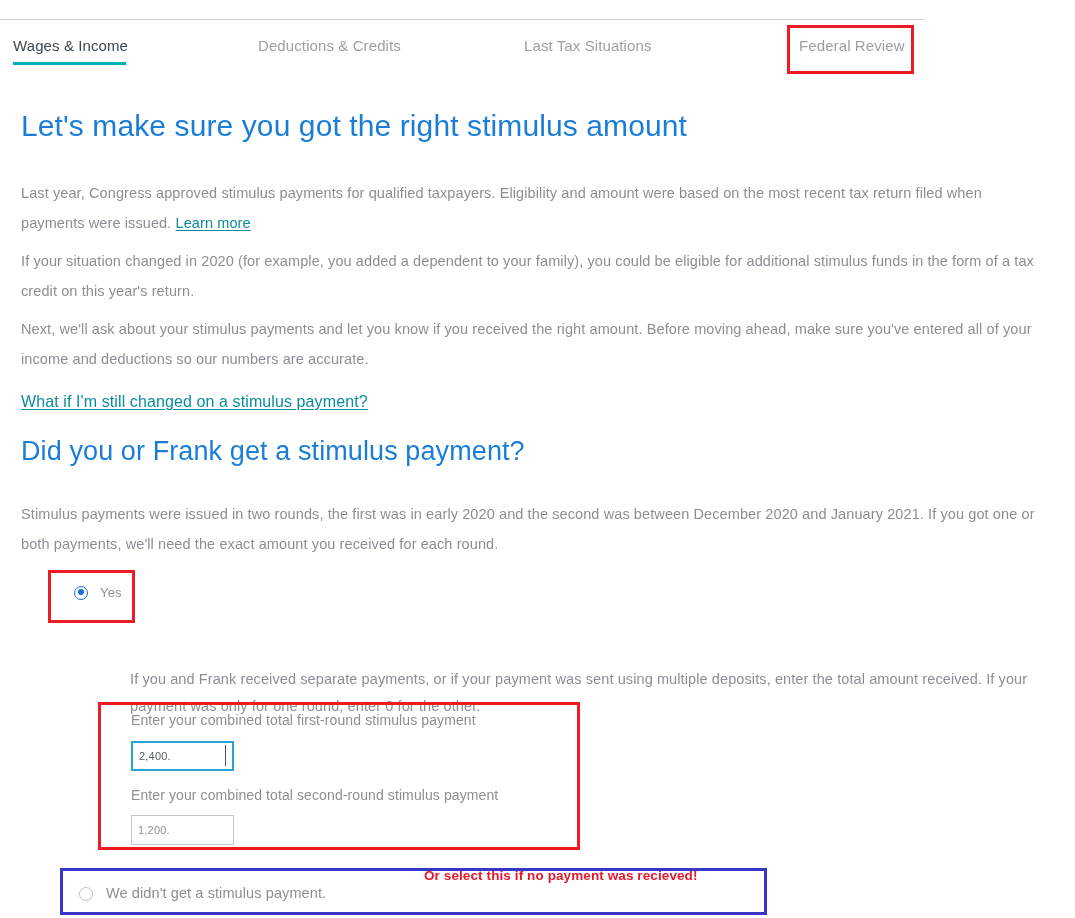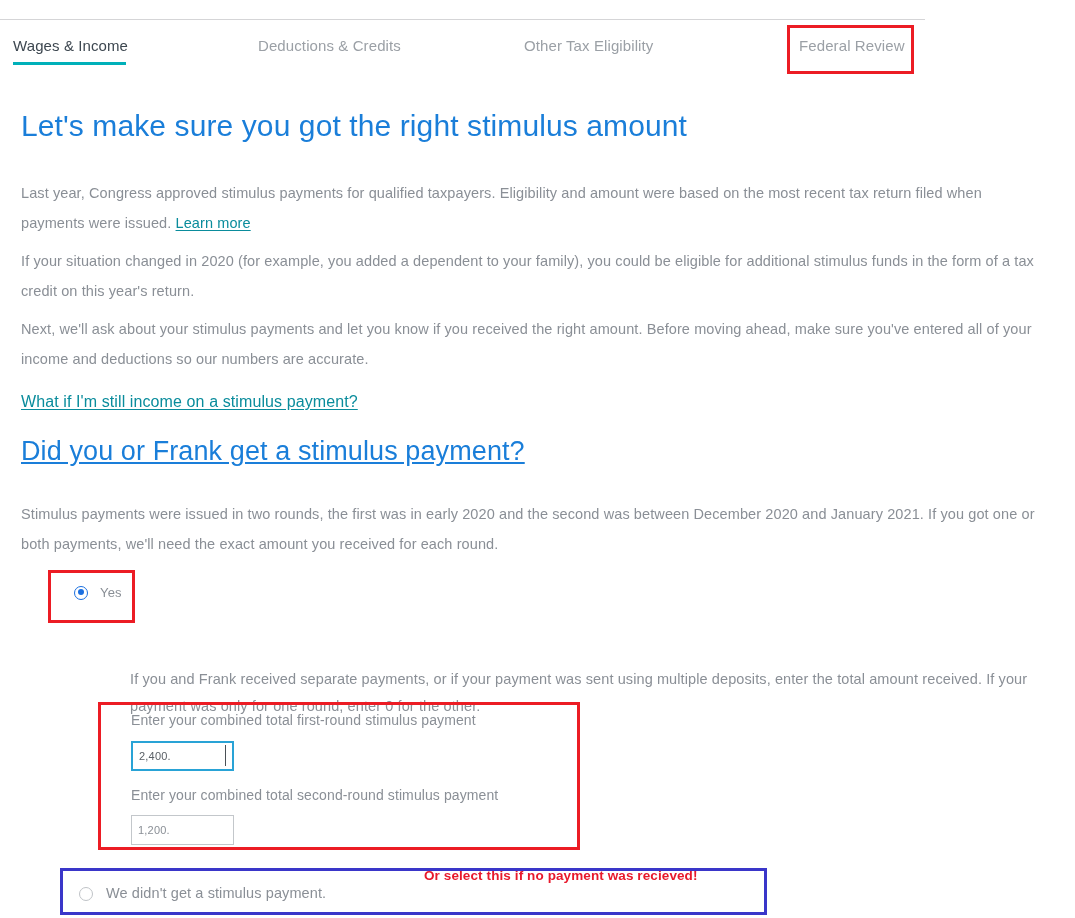--- a/index.html
+++ b/index.html
@@ -87,21 +87,20 @@
   h2.section-heading {
     position: absolute;
     left: 21px;
     top: 433px;
     margin: 0;
     font-size: 27px;
     line-height: 36px;
     font-weight: 400;
     color: #1a7ed9;
     letter-spacing: 0.1px;
-    text-decoration: underline;
   }
 
   
   .para {
     position: absolute;
     margin: 0;
     font-size: 14.5px;
     line-height: 30px;
     color: #8a8f96;
     letter-spacing: 0.1px;
@@ -254,38 +253,38 @@
 
 <div class="tabbar">
   <div class="tab tab-active">
     <span>Wages &amp; Income</span>
     <span class="tab-underline"></span>
   </div>
   <div class="tab tab-2">
     <span>Deductions &amp; Credits</span>
   </div>
   <div class="tab tab-3">
-    <span>Other Tax Eligibility</span>
+    <span>Last Tax Situations</span>
   </div>
   <div class="tab tab-4">
     <span>Federal Review</span>
   </div>
 </div>
 
 <div class="anno anno-red anno-federal-review"></div>
 
 <h1 class="page-heading">Let's make sure you got the right stimulus amount</h1>
 
 <p class="para para-1"><span>Last year, Congress approved stimulus payments for qualified taxpayers. Eligibility and amount were based on the most recent tax return filed when payments were issued. </span><a class="inline-link">Learn more</a></p>
 
 <p class="para para-2">If your situation changed in 2020 (for example, you added a dependent to your family), you could be eligible for additional stimulus funds in the form of a tax credit on this year's return.</p>
 
 <p class="para para-3">Next, we'll ask about your stimulus payments and let you know if you received the right amount. Before moving ahead, make sure you've entered all of your income and deductions so our numbers are accurate.</p>
 
-<a class="block-link">What if I'm still income on a stimulus payment?</a>
+<a class="block-link">What if I'm still changed on a stimulus payment?</a>
 
 <h2 class="section-heading">Did you or Frank get a stimulus payment?</h2>
 
 <p class="para para-4">Stimulus payments were issued in two rounds, the first was in early 2020 and the second was between December 2020 and January 2021. If you got one or both payments, we'll need the exact amount you received for each round.</p>
 
 <div class="option-yes">
   <span class="radio checked"></span>
   <span class="opt-label">Yes</span>
 </div>
 

